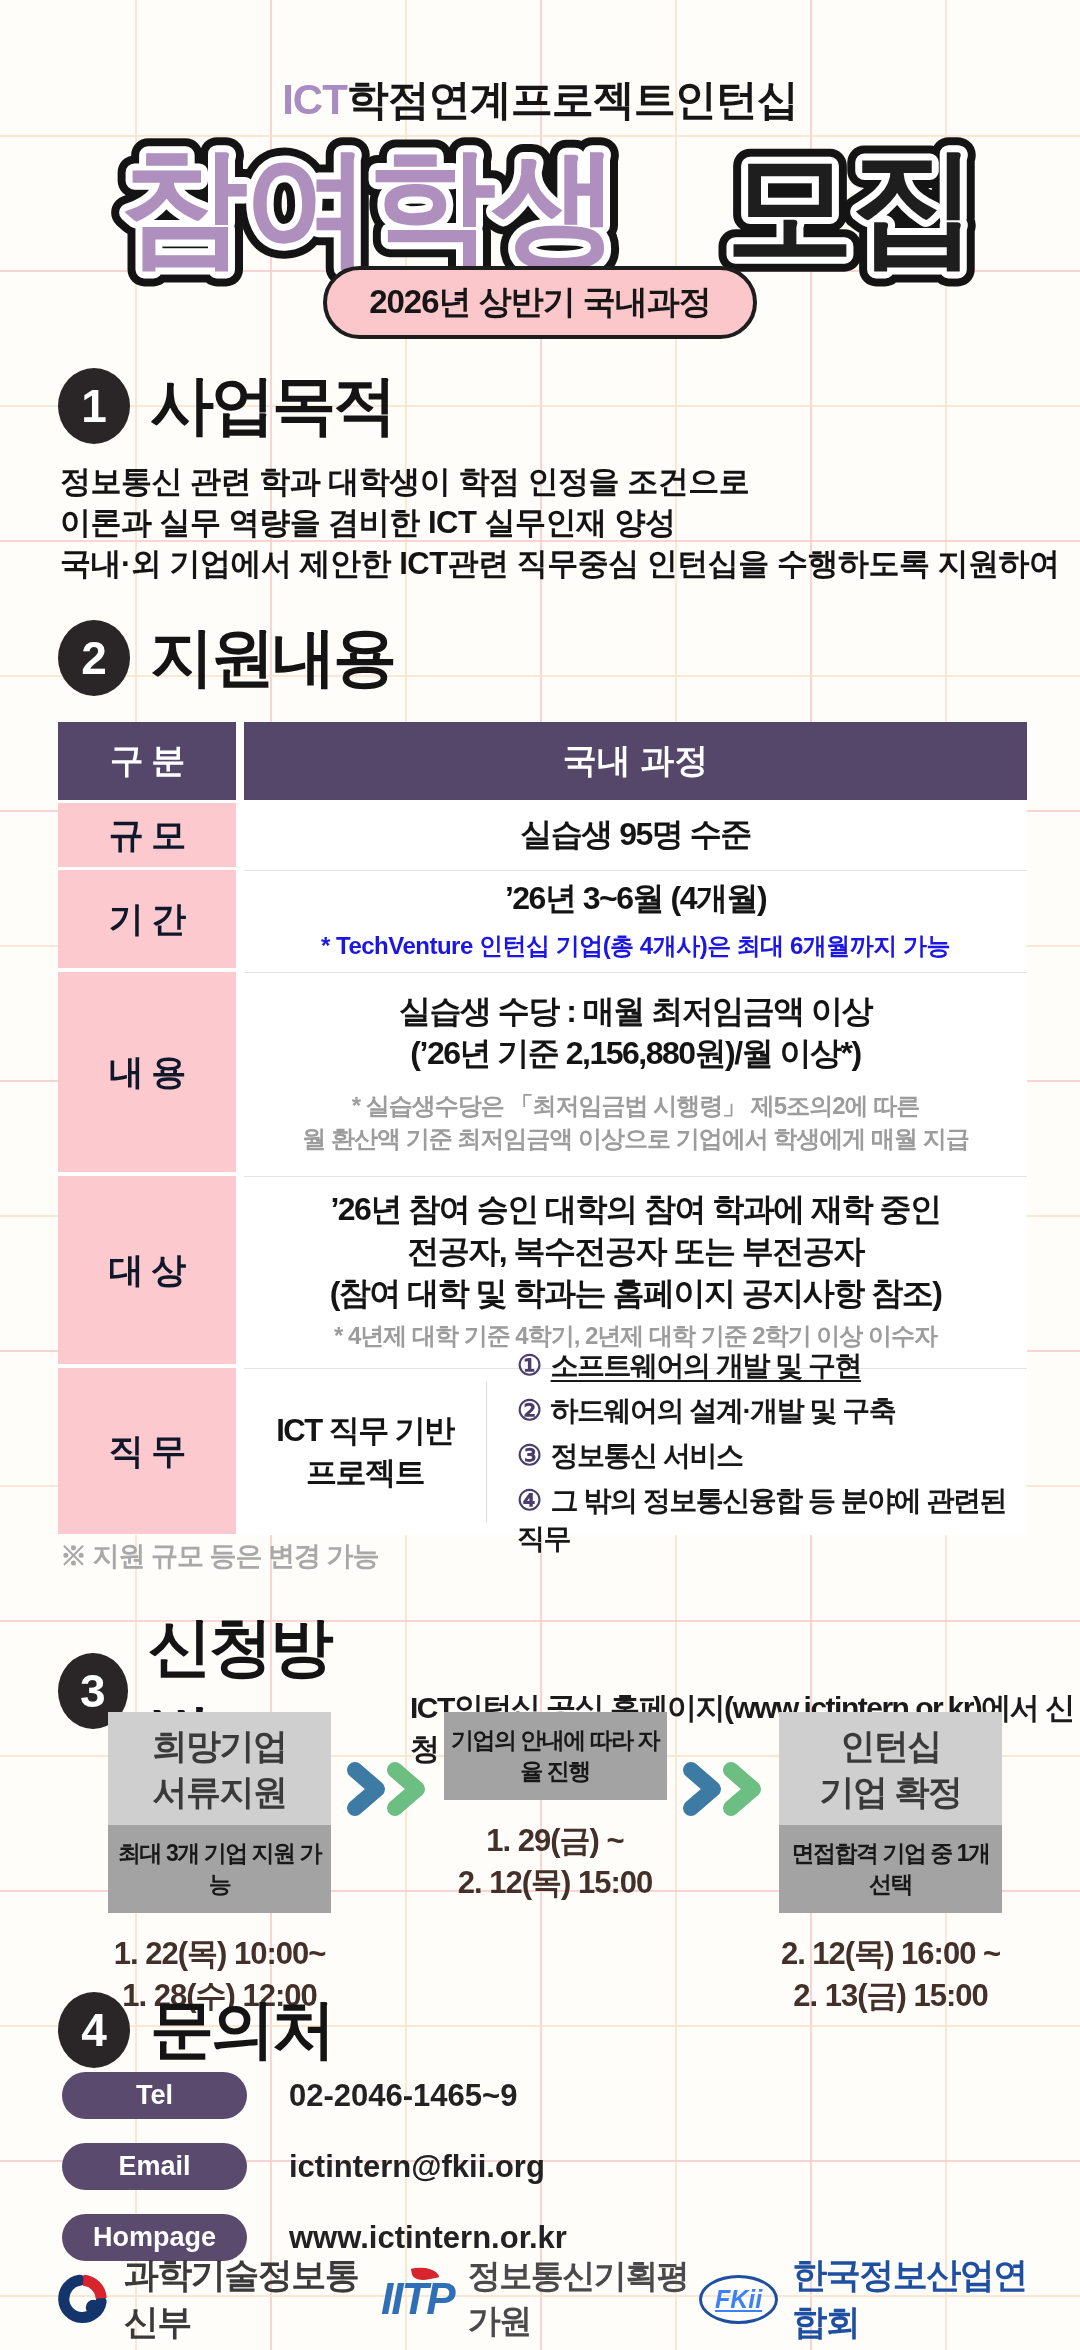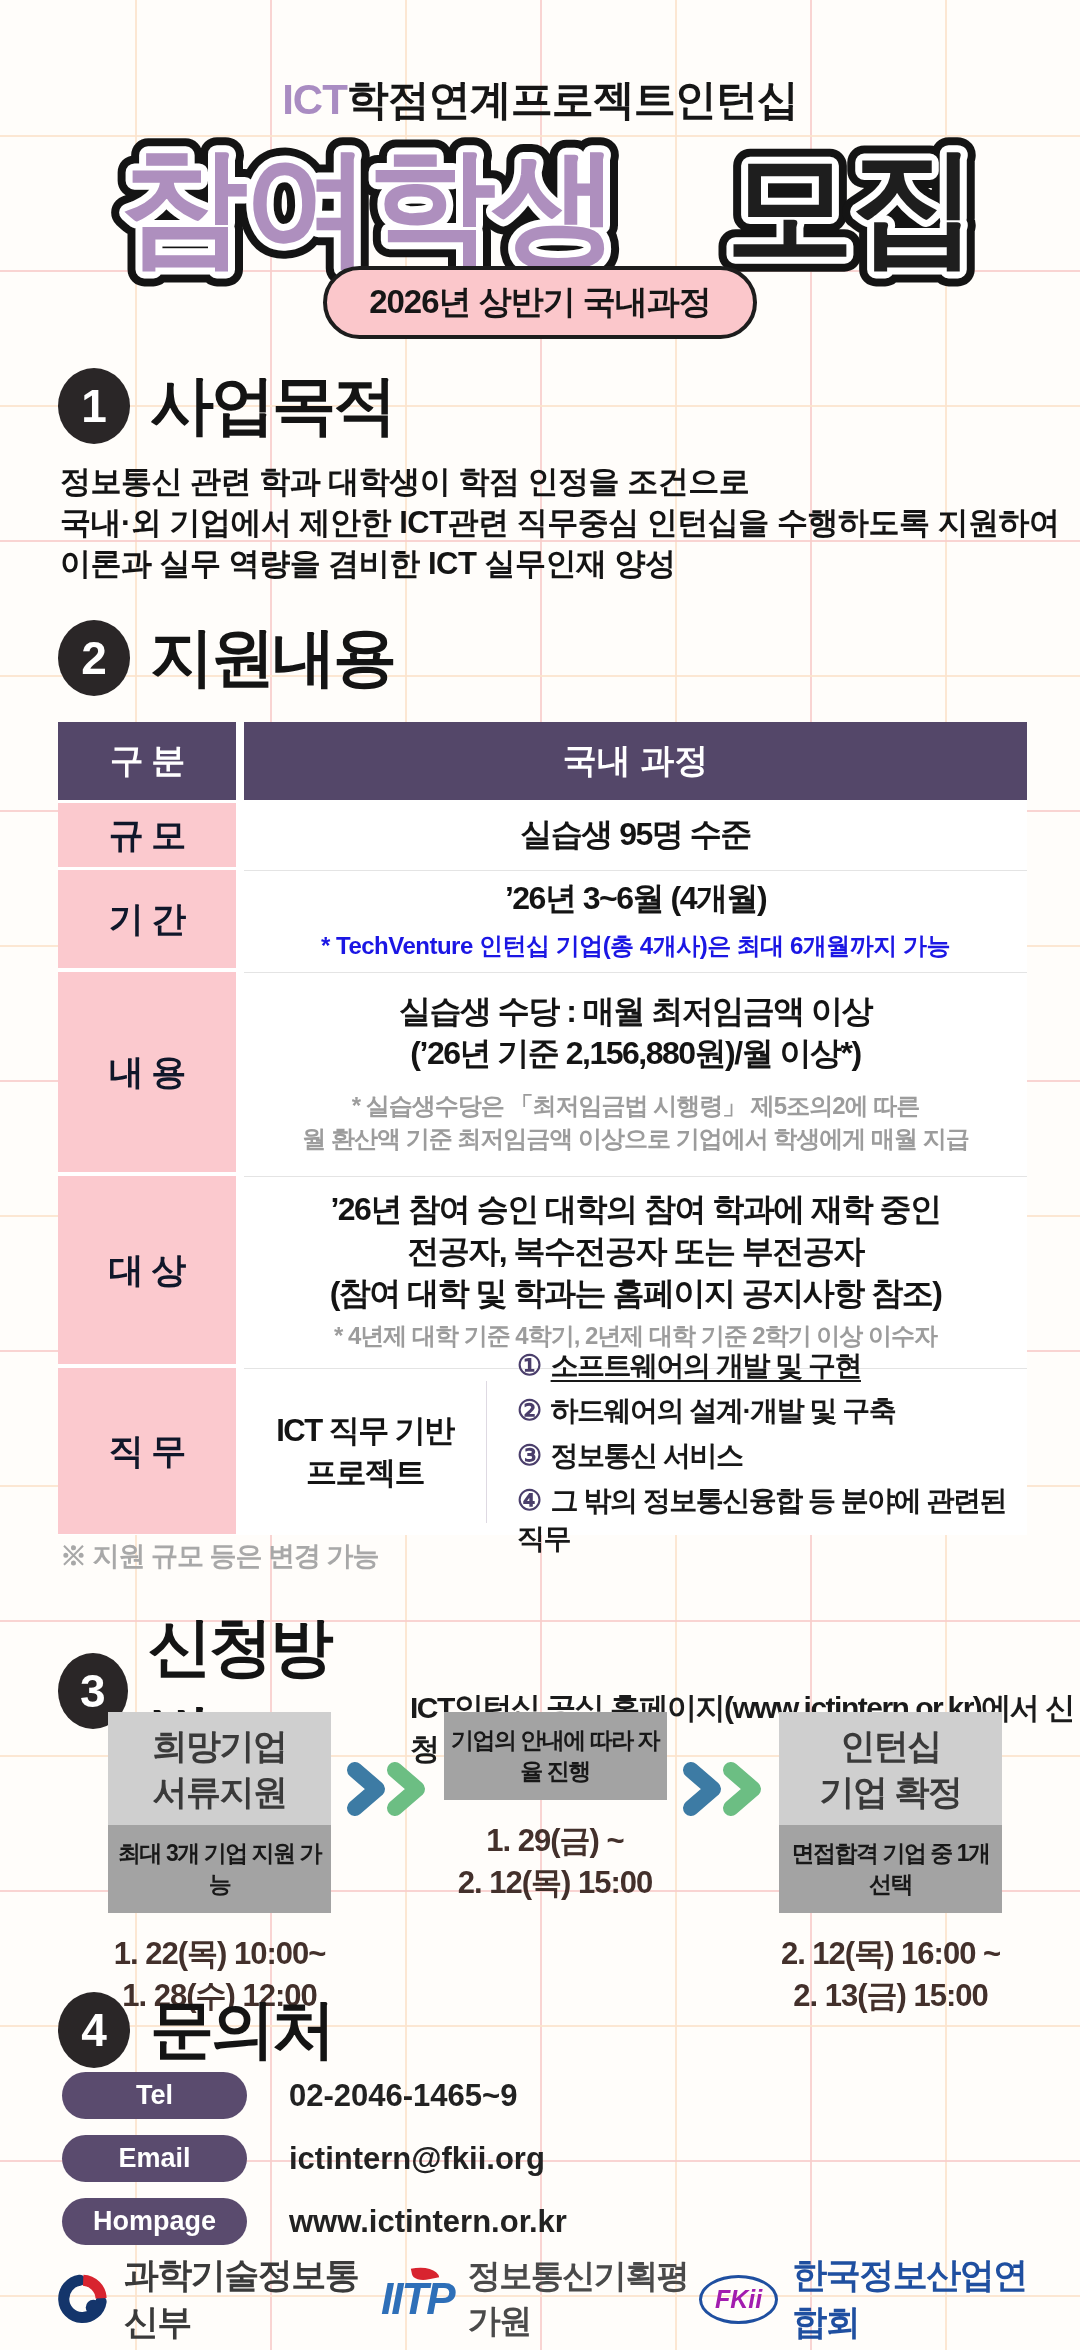--- a/index.html
+++ b/index.html
@@ -77,39 +77,39 @@
   .step{width:223px;display:flex;flex-direction:column;align-items:center;}
   .step-box{width:100%;background:#CFCFCF;color:#3A3A3A;text-align:center;font-size:35px;
             font-weight:800;line-height:1.3;padding:11px 0;letter-spacing:-1.5px;}
   .step-tag{width:100%;background:#a3a3a3;text-align:center;font-size:23px;font-weight:800;
             padding:13px 0;letter-spacing:-1.5px;color:#181818;}
   .step-dates{margin-top:20px;font-size:31px;font-weight:800;color:#43302B;line-height:1.35;
               text-align:center;letter-spacing:-1px;}
   .chev{flex:1;display:flex;justify-content:center;padding-top:48px;}
 
   
-  .contacts{position:absolute;top:2072px;left:62px;display:flex;flex-direction:column;gap:16px;}
+  .contacts{position:absolute;top:2072px;left:62px;display:flex;flex-direction:column;gap:24px;}
   .c-row{display:flex;align-items:center;gap:42px;}
   .pill{width:185px;background:#5A4B6E;color:#fff;border-radius:32px;text-align:center;
         font-size:27px;font-weight:700;padding:8px 0;box-sizing:border-box;}
   .c-val{font-size:31px;font-weight:700;color:#222;}
 
   
   .footerbar{position:absolute;top:2252px;left:55px;right:42px;display:flex;
              align-items:center;justify-content:space-between;}
   .org{display:flex;align-items:center;gap:14px;}
   .org1-name{font-size:35px;font-weight:700;color:#3A3A3A;letter-spacing:-1.5px;}
   .org2-name{font-size:33px;font-weight:600;color:#4A4A4A;letter-spacing:-1.5px;}
   .org3-name{font-size:35px;font-weight:800;color:#1F4FA0;letter-spacing:-1.5px;}
   .iitp-text{font-style:italic;font-weight:900;font-size:44px;color:#2E6FB8;
              letter-spacing:-2px;position:relative;}
   .iitp-leaf{position:absolute;top:-8px;right:16px;width:26px;height:14px;background:#D8242F;
              border-radius:0 100% 0 60%;transform:rotate(-12deg);}
-  .fkii-oval{border:3px solid #1F4FA0;border-radius:50%;color:#a21caf;font-weight:900;
-             font-style:italic;font-size:25px;padding:7px 13px;letter-spacing:0;}
+  .fkii-oval{border:3px solid #1F4FA0;border-radius:50%;color:#3b82f6;font-weight:900;
+             font-style:italic;font-size:25px;padding:7px 13px;letter-spacing:0;text-decoration:underline;}
 </style>
 </head>
 <body>
 
 <div class="page">
   <div id="grid">
       <div class="gl v peach" style="left: 135px;"></div>
       <div class="gl v pink" style="left: 270px;"></div>
       <div class="gl v peach" style="left: 405px;"></div>
       <div class="gl v pink" style="left: 540px;"></div>
@@ -186,22 +186,22 @@
     <div class="badge-wrap">
       <span class="badge">2026년 상반기 국내과정</span>
     </div>
 
     <div class="sec-head" style="top:362px">
       <span class="sec-num">1</span>
       <span class="sec-title">사업목적</span>
     </div>
     <div class="para">
       <div>정보통신 관련 학과 대학생이 학점 인정을 조건으로</div>
+      <div>이론과 실무 역량을 겸비한 ICT 실무인재 양성</div>
       <div>국내·외 기업에서 제안한 ICT관련 직무중심 인턴십을 수행하도록 지원하여</div>
-      <div>이론과 실무 역량을 겸비한 ICT 실무인재 양성</div>
     </div>
 
     <div class="sec-head" style="top:614px">
       <span class="sec-num">2</span>
       <span class="sec-title">지원내용</span>
     </div>
 
     <div class="tbl">
       <div class="trow th r-h">
         <div class="tlabel">구 분</div>

